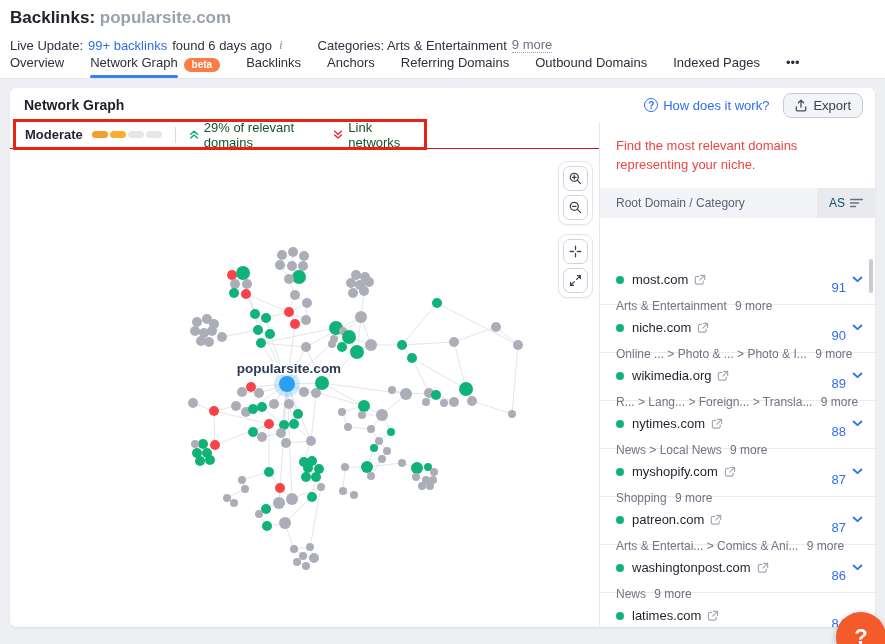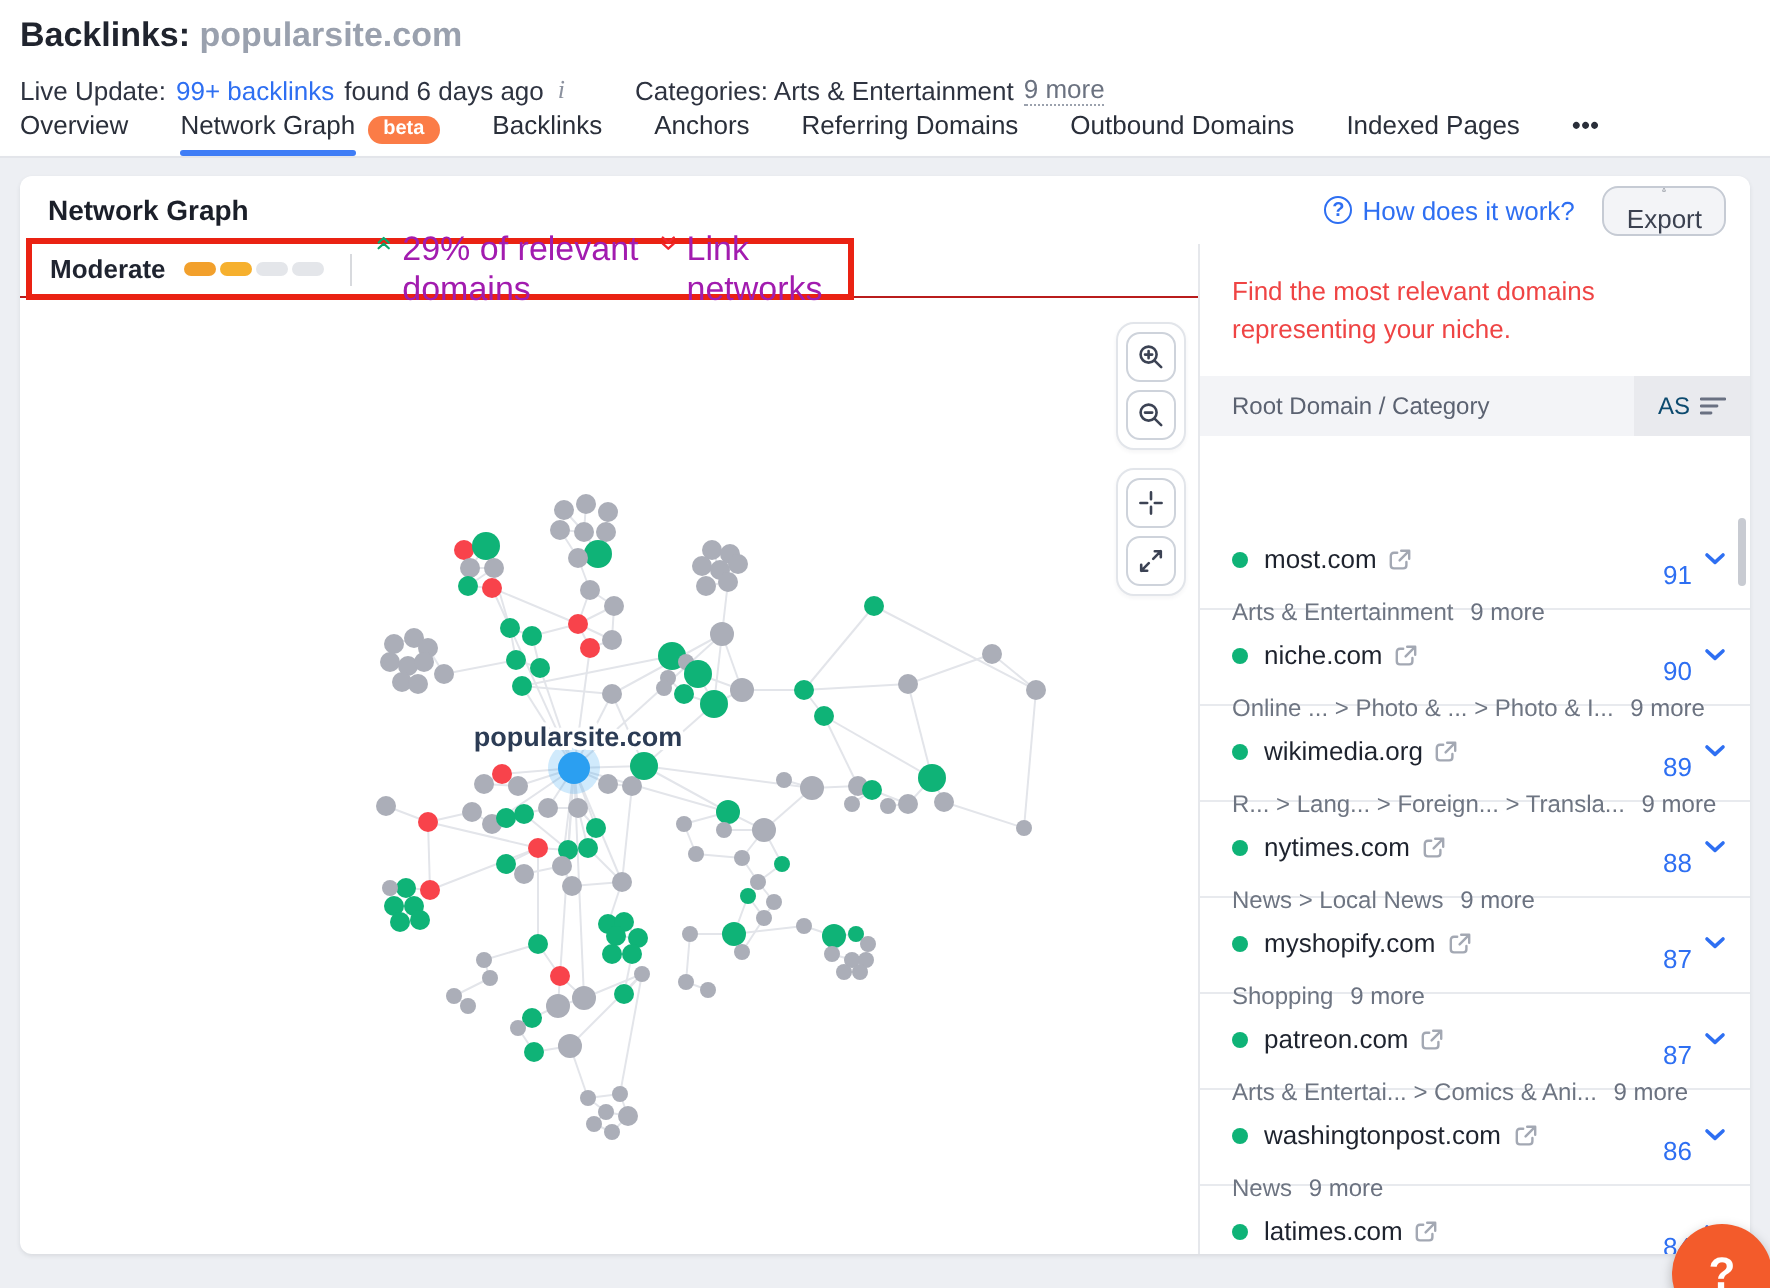--- a/index.html
+++ b/index.html
@@ -26,31 +26,31 @@
   .beta-badge { background:#fb7c47; color:#fff; font-size:10px; font-weight:bold; padding:2px 8px; border-radius:9px; line-height:1; }
 
   
   .content { position:absolute; left:0; right:0; top:79px; bottom:0; background:#edeff3; padding:9px 10px 17px; }
   .card { position:relative; width:865px; height:539px; background:#fff; border-radius:6px; box-shadow:0 1px 2px rgba(40,45,60,.10); overflow:hidden; }
   .card-head { height:34px; display:flex; align-items:center; padding:0 12px 0 14px; }
   .card-title { font-size:14px; font-weight:bold; color:#1b1f29; }
   .card-head-right { margin-left:auto; display:flex; align-items:center; gap:14px; }
   .help-link { display:flex; align-items:center; gap:5px; font-size:13px; color:#2e6ff2; cursor:pointer; }
   .q-circle { width:14px; height:14px; border:1.3px solid #2e6ff2; border-radius:50%; font-size:10px; font-weight:bold; color:#2e6ff2; display:flex; align-items:center; justify-content:center; }
-  .export-btn { display:flex; align-items:center; gap:6px; height:25px; padding:0 11px; background:#f3f4f7; border:1px solid #c6cbd4; border-radius:8px; font-size:13px; color:#3b4150; cursor:pointer;flex-direction:column; }
+  .export-btn { display:flex; align-items:center; gap:6px; height:25px; padding:0 11px; background:#f3f4f7; border:1px solid #c6cbd4; border-radius:8px; font-size:13px; color:#3b4150; cursor:pointer; }
 
   .card-body { position:absolute; left:0; right:0; top:34px; bottom:0; display:flex; }
   .left-sec { width:590px; position:relative; border-right:1px solid #e6e8ec; }
   .toolbar-row { height:27px; border-bottom:1px solid #b91c1c; position:relative; }
   .red-box { position:absolute; left:3px; top:-3px; width:414px; height:31px; border:3px solid #ea2213; display:flex; align-items:center; gap:9px; padding:0 9px; background:#fff; }
   .mod-label { font-size:13px; font-weight:bold; color:#1f2430; }
   .segs { display:flex; gap:2px; }
   .seg { width:16px; height:7px; border-radius:3.5px; }
   .vdiv { width:1px; height:16px; background:#d8dade; margin:0 4px; }
-  .tb-item { display:flex; align-items:flex-start; gap:5px; font-size:17px; color:#a21caf; cursor:pointer; }
+  .tb-item { display:flex; align-items:center; gap:5px; font-size:13px; color:#14532d; cursor:pointer; }
 
   .graph-area { position:absolute; left:0; right:0; top:27px; bottom:0; }
   .graph-svg { position:absolute; inset:0; width:100%; height:100%; }
   .zoom-ctrls { position:absolute; right:6px; top:12px; display:flex; flex-direction:column; gap:9px; }
   .zgroup { background:#fff; border:1px solid #e2e5ea; border-radius:9px; padding:4px; display:flex; flex-direction:column; gap:4px; box-shadow:0 1px 2px rgba(40,45,60,.05); }
   .zbtn { width:25px; height:25px; background:#fff; border:1px solid #ced3db; border-radius:7px; display:flex; align-items:center; justify-content:center; cursor:pointer; }
 
   
   .sidebar { width:275px; position:relative; overflow:hidden; }
   .sb-intro { padding:15px 16px 13px; font-size:13px; line-height:1.45; color:#ef4444; }

